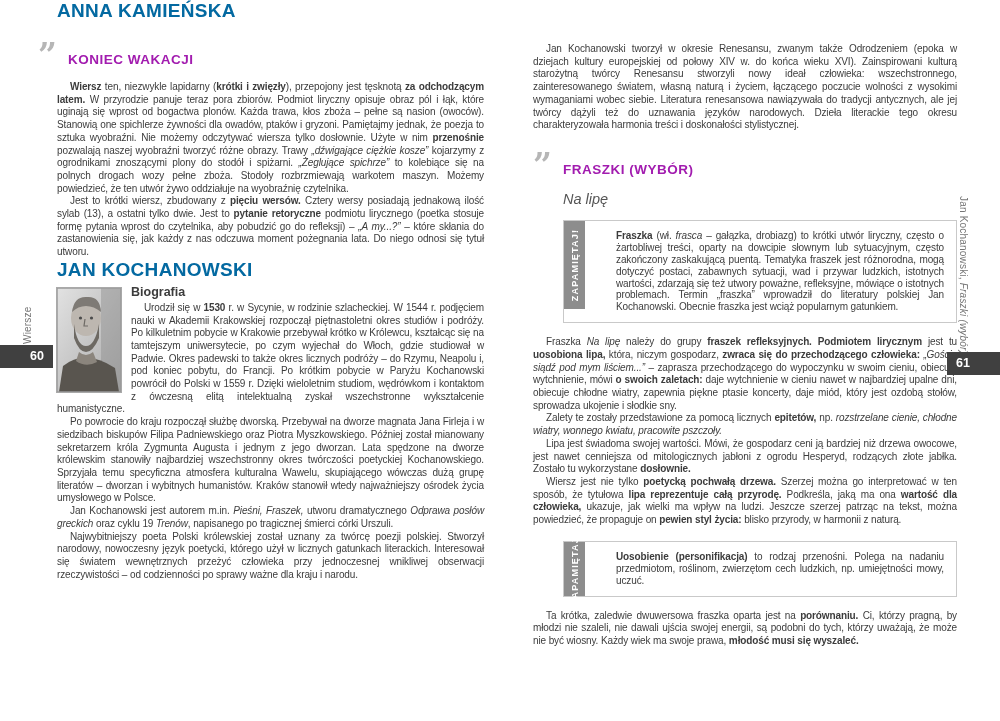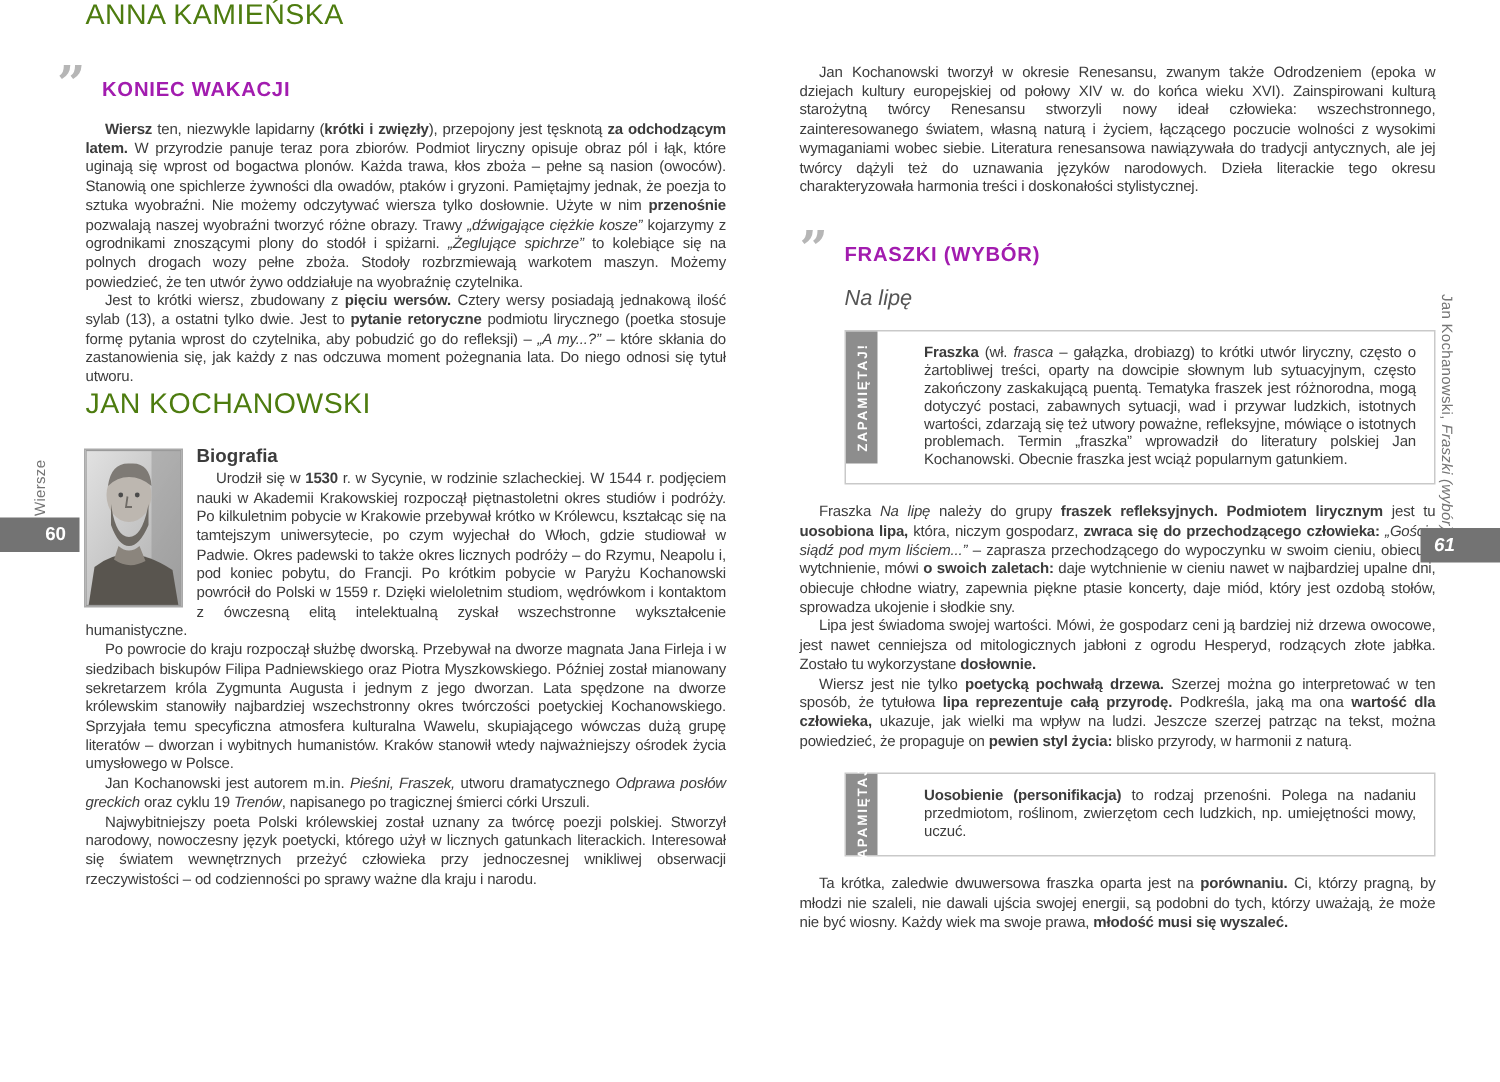--- a/index.html
+++ b/index.html
@@ -9,55 +9,55 @@
   
   .page{position:absolute;top:0;}
   .page.left{left:57px;width:427px;}
   .page.right{left:533px;width:424px;}
 
   p.body{font-size:10px;line-height:12.7px;letter-spacing:-0.12px;text-align:justify;margin:0;}
   .indent{text-indent:13px;}
   .b{font-weight:bold;}
   .i{font-style:italic;}
 
-  h1.big{font-size:19px;font-weight:normal;color:#4d7c0f;letter-spacing:0.3px;margin:0;}
+  h1.big{font-size:19px;font-weight:bold;color:#0369a1;letter-spacing:0.3px;margin:0;}
   .author-h1{margin:36px 0 0 11px;}
   .poet-h1{margin:17px 0 11px 11px;}
 
   .sec-head{position:relative;margin:30px 0 14px 11px;}
   .page.right .sec-head{margin-left:30px;margin-top:30px;}
   .sec-head h2{font-size:13.5px;font-weight:bold;color:#a21caf;letter-spacing:0.5px;margin:0;}
   .quote-icon{position:absolute;left:-30px;top:-13px;font-size:33px;line-height:1;
               color:#b6b6b6;font-family:"DejaVu Serif",serif;font-weight:bold;}
 
   .sub-head{font-style:italic;font-size:14.5px;color:#555;font-weight:normal;margin:14px 0 13px 30px;}
 
   
   .bio{margin-top:2px;}
   .portrait{float:left;width:64px;height:104px;margin:3px 10px 2px 0;outline:1px solid #a9a9a9;}
-  .bio-h3{font-size:12.5px;font-weight:bold;color:#3c3c3c;margin:16px 0 3px 0;}
+  .bio-h3{font-size:12.5px;font-weight:bold;color:#3c3c3c;margin:4px 0 3px 0;}
 
   
   .remember-box{position:relative;box-sizing:border-box;width:394px;margin:0 0 13px 30px;
                 border:1px solid #c9c9c9;background:#fff;padding:9px 12px 9px 34px;}
   .remember-box p.body{line-height:11.9px;margin-left:18px;}
   .remember-tab{position:absolute;left:0;top:0;width:21px;background:#8d8d8d;}
   .remember-tab.h1x{height:88px;}
   .remember-tab.fullh{bottom:0;height:auto;}
   .remember-tab span{position:absolute;left:50%;top:50%;transform:translate(-50%,-50%) rotate(-90deg);
                      white-space:nowrap;color:#fff;font-size:9px;font-weight:bold;letter-spacing:1.2px;}
 
   
   .vlabel{position:absolute;white-space:nowrap;font-size:10px;color:#757575;letter-spacing:0.2px;}
   .vlabel.left{left:22px;top:344px;transform-origin:0 0;transform:rotate(-90deg);}
   .vlabel.right{left:969px;top:196px;transform-origin:0 0;transform:rotate(90deg);}
-  .pagetab{position:absolute;height:23px;line-height:23px;background:#737373;color:#fff;
+  .pagetab{position:absolute;height:23px;line-height:23px;background:#404040;color:#fff;
            font-weight:bold;font-size:12.5px;}
   .pagetab.left{left:0;top:345px;width:44px;text-align:right;padding-right:9px;}
-  .pagetab.right{right:0;top:352px;width:44px;text-align:left;padding-left:9px;font-style:italic;}
+  .pagetab.right{right:0;top:352px;width:44px;text-align:left;padding-left:9px;}
   .gap14{height:14px;}
 </style>
 </head>
 <body>
 
 <div class="spread">
 
   <main class="page left">
     <h1 class="big author-h1">ANNA KAMIEŃSKA</h1>
 
@@ -112,20 +112,21 @@
     <h3 class="sub-head">Na lipę</h3>
 
     <div class="remember-box">
       <div class="remember-tab h1x">
         <span>ZAPAMIĘTAJ!</span>
       </div>
       <p class="body"><span class="b">Fraszka</span><span> (wł. </span><span class="i">frasca</span><span> – gałązka, drobiazg) to krótki utwór liryczny, często o żartobliwej treści, oparty na dowcipie słownym lub sytuacyjnym, często zakończony zaskakującą puentą. Tematyka fraszek jest różnorodna, mogą dotyczyć postaci, zabawnych sytuacji, wad i przywar ludzkich, istotnych wartości, zdarzają się też utwory poważne, refleksyjne, mówiące o istotnych problemach. Termin „fraszka” wprowadził do literatury polskiej Jan Kochanowski. Obecnie fraszka jest wciąż popularnym gatunkiem.</span></p>
     </div>
 
     <p class="body indent"><span>Fraszka </span><span class="i">Na lipę</span><span> należy do grupy </span><span class="b">fraszek refleksyjnych. Podmiotem lirycznym</span><span> jest tu </span><span class="b">uosobiona lipa,</span><span> która, niczym gospodarz, </span><span class="b">zwraca się do przechodzącego człowieka:</span><span> </span><span class="i">„Gościu siądź pod mym liściem...”</span><span> – zaprasza przechodzącego do wypoczynku w swoim cieniu, obiecuje wytchnienie, mówi </span><span class="b">o swoich zaletach:</span><span> daje wytchnienie w cieniu nawet w najbardziej upalne dni, obiecuje chłodne wiatry, zapewnia piękne ptasie koncerty, daje miód, który jest ozdobą stołów, sprowadza ukojenie i słodkie sny.</span></p>
+    <p class="body indent"><span>Zalety te zostały przedstawione za pomocą licznych </span><span class="b">epitetów,</span><span> np. </span><span class="i">rozstrzelane cienie, chłodne wiatry, wonnego kwiatu, pracowite pszczoły.</span></p>
     <p class="body indent"><span>Lipa jest świadoma swojej wartości. Mówi, że gospodarz ceni ją bardziej niż drzewa owocowe, jest nawet cenniejsza od mitologicznych jabłoni z ogrodu Hesperyd, rodzących złote jabłka. Zostało tu wykorzystane </span><span class="b">dosłownie.</span></p>
     <p class="body indent"><span>Wiersz jest nie tylko </span><span class="b">poetycką pochwałą drzewa.</span><span> Szerzej można go interpretować w ten sposób, że tytułowa </span><span class="b">lipa reprezentuje całą przyrodę.</span><span> Podkreśla, jaką ma ona </span><span class="b">wartość dla człowieka,</span><span> ukazuje, jak wielki ma wpływ na ludzi. Jeszcze szerzej patrząc na tekst, można powiedzieć, że propaguje on </span><span class="b">pewien styl życia:</span><span> blisko przyrody, w harmonii z naturą.</span></p>
 
     <div class="gap14"></div>
 
     <div class="remember-box">
       <div class="remember-tab fullh">
         <span>ZAPAMIĘTAJ!</span>
       </div>
       <p class="body"><span class="b">Uosobienie (personifikacja)</span><span> to rodzaj przenośni. Polega na nadaniu przedmiotom, roślinom, zwierzętom cech ludzkich, np. umiejętności mowy, uczuć.</span></p>

